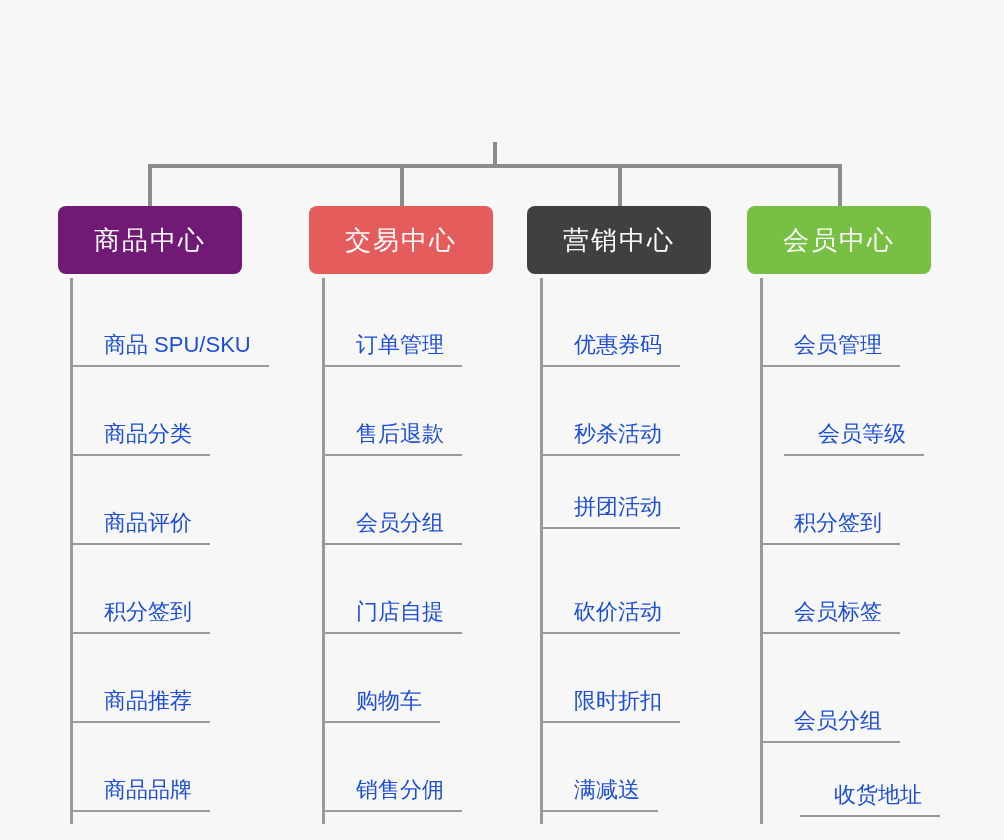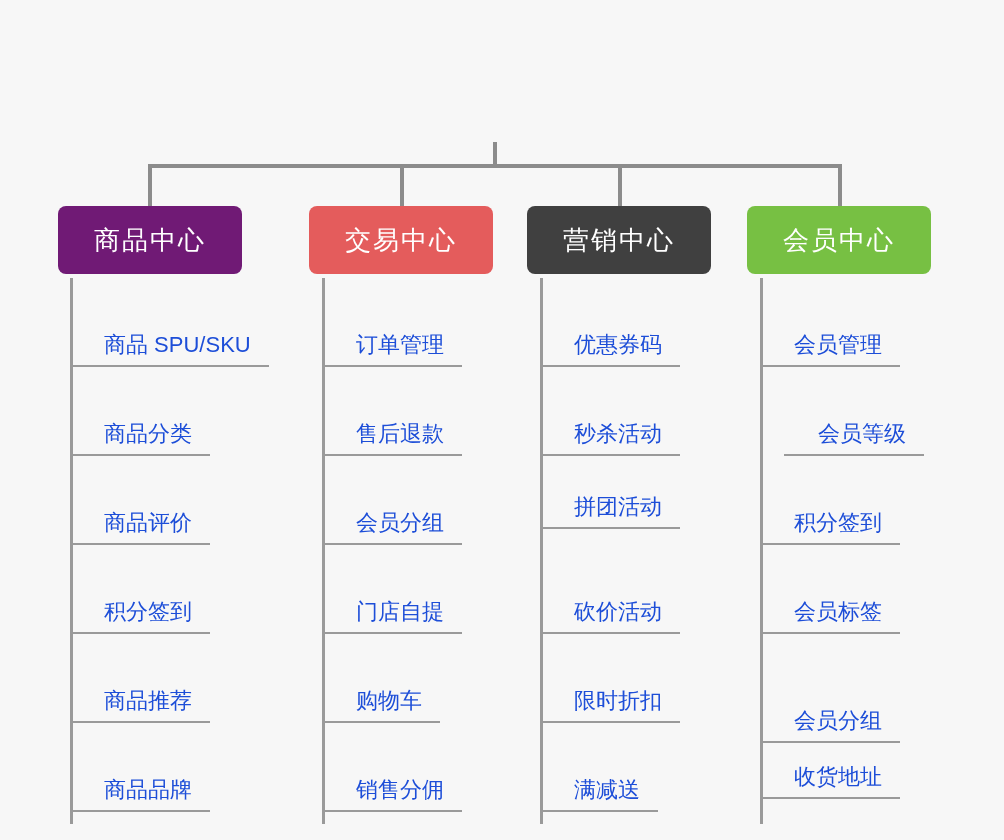--- a/index.html
+++ b/index.html
@@ -256,20 +256,20 @@
     <div class="item" style="top:267px;">
       <div class="item-inner">
           <span class="item-label">会员标签</span>
         </div>
     </div>
     <div class="item" style="top:356px;margin-top:20px;">
       <div class="item-inner">
           <span class="item-label">会员分组</span>
         </div>
     </div>
-    <div class="item" style="top:432px;">
+    <div class="item" style="top:450px;margin-left:40px;">
       <div class="item-inner">
           <span class="item-label">收货地址</span>
         </div>
     </div>
   </div>
 
 </div>
 
 </body></html>

